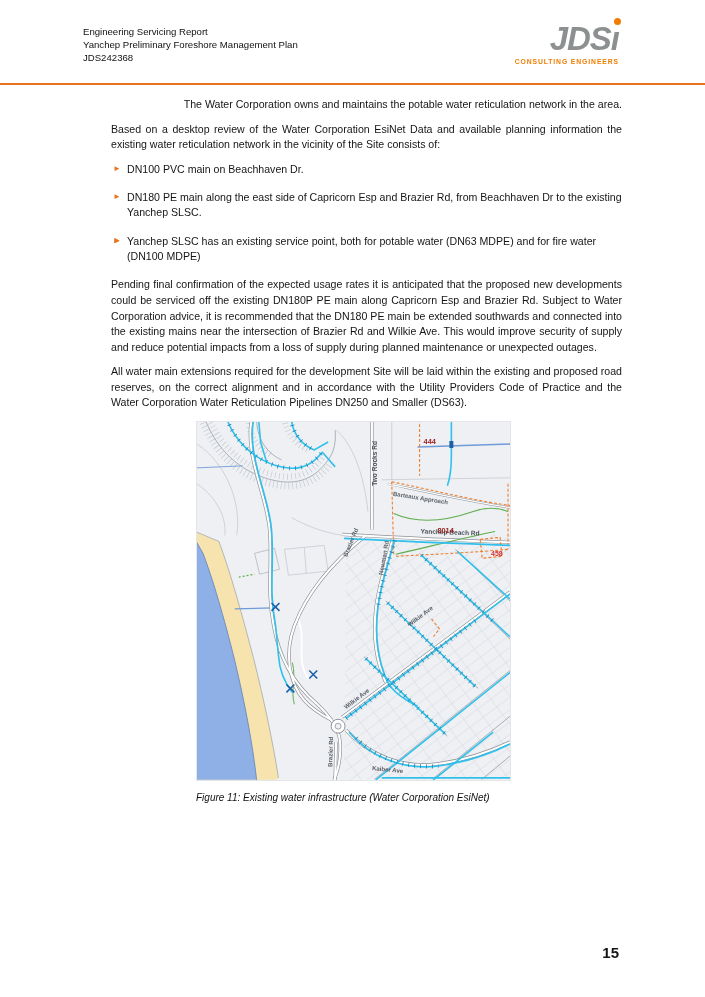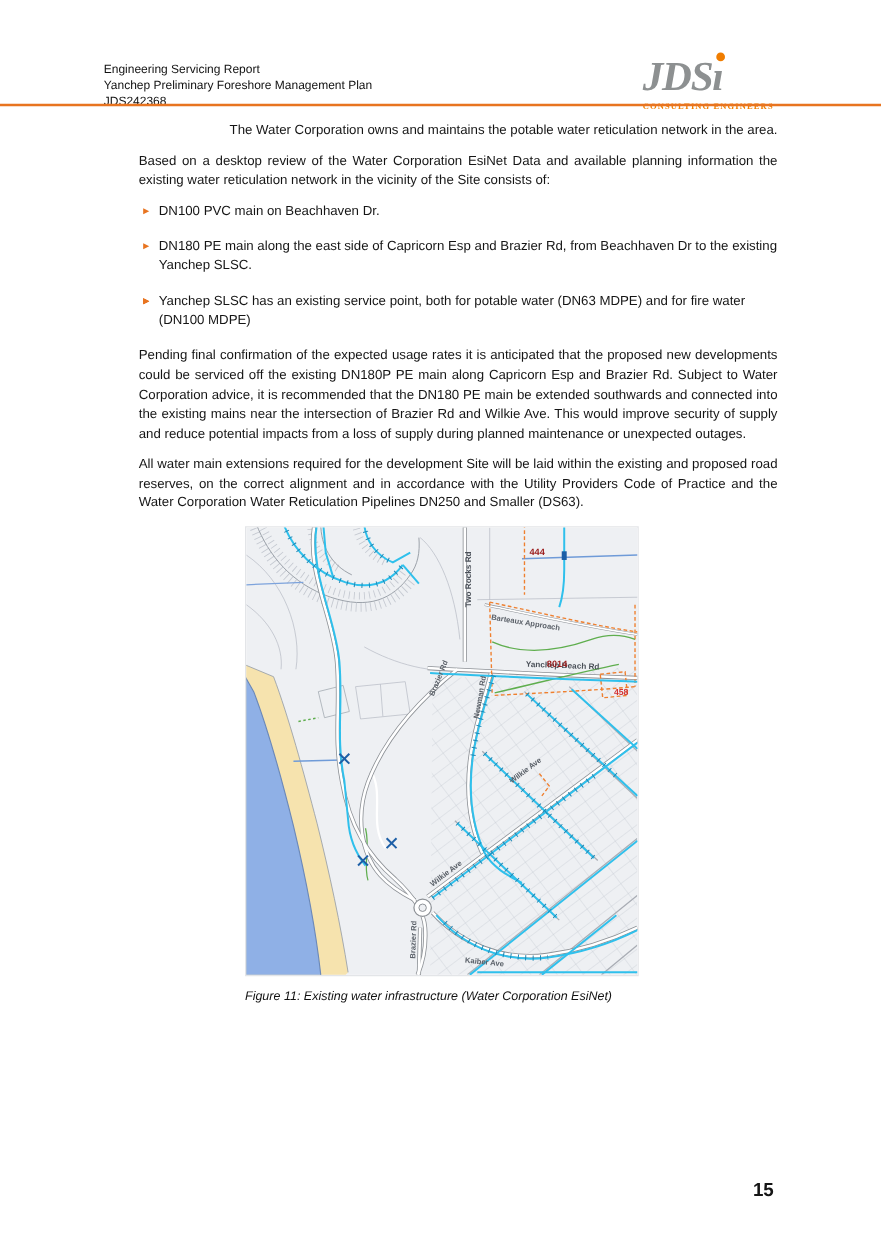--- a/index.html
+++ b/index.html
@@ -7,24 +7,24 @@
   .page {
     position: relative;
     width: 705px; height: 997px;
     margin: 0 auto;
     background: #ffffff;
     font-family: "Liberation Sans", sans-serif;
     color: #151515;
     overflow: hidden;
   }
   
-  .hdr { position:absolute; top:26px; left:83px; right:86px; display:flex; justify-content:space-between; align-items:flex-start;margin-top:24px; }
+  .hdr { position:absolute; top:26px; left:83px; right:86px; display:flex; justify-content:space-between; align-items:flex-start; }
   .hdr-text { font-size:9.6px; line-height:1.34; color:#111; }
   .hdr-text .b { font-weight:normal; }
-  .logo { text-align:left; margin-top:-4px;font-family:Liberation Serif, serif; }
+  .logo { text-align:right; margin-top:-4px; }
   .logo-word { font-size:33px; font-weight:bold; font-style:italic; color:#8d9091; letter-spacing:-1px; line-height:1; }
   .logo-i { position:relative; display:inline-block; }
   .logo-dot { position:absolute; top:-4px; left:3px; width:7px; height:7px; border-radius:50%; background:#f07d00; }
   .logo-tagline { font-size:6.8px; font-weight:bold; color:#f07d00; letter-spacing:0.9px; margin-top:3px; }
   .rule { position:absolute; top:83px; left:0; right:0; height:2px; background:#e87420; }
   
   .main { position:absolute; top:97px; left:83px; width:539px; }
   h1 { font-size:15.5px; font-weight:bold; color:#e87420; margin:0 0 11px 0; }
   h1 .h-num { margin-right:17px; }
   p { font-size:10.6px; line-height:1.47; margin:0 0 9px 0;text-align:right; }

